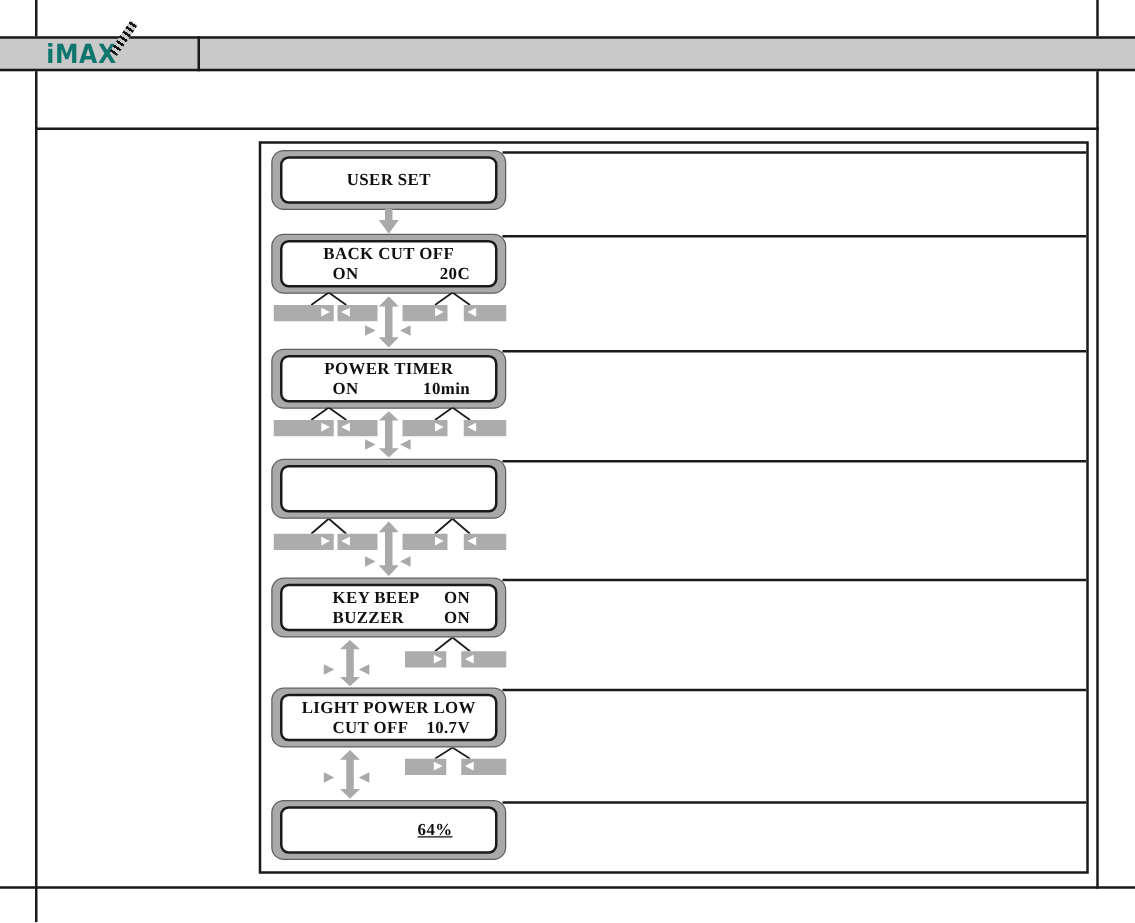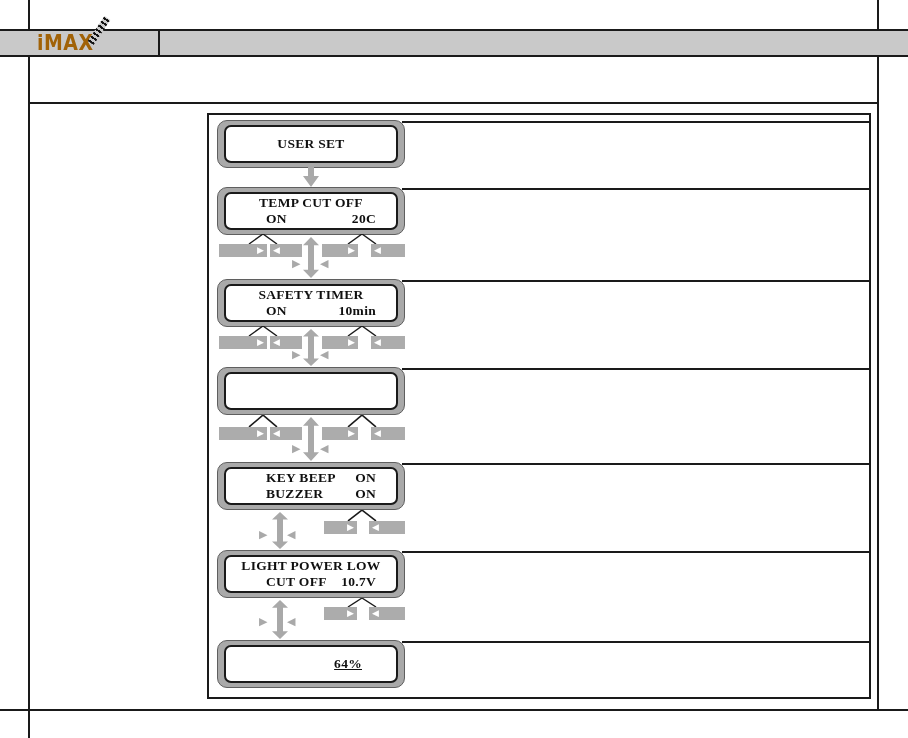--- a/index.html
+++ b/index.html
@@ -17,21 +17,21 @@
 
   
   .header {
     position:absolute; left:0; top:29px; width:908px; height:24px;
     background:#c9c9c9; border-top:2px solid #1a1a1a; border-bottom:2px solid #1a1a1a;
   }
   .logo-divider { position:absolute; left:158px; top:29px; width:2px; height:28px; background:#1a1a1a; }
   .logo {
     position:absolute; left:37px; top:30px; height:26px; display:flex; align-items:center;
     font-family:"DejaVu Sans", sans-serif; font-weight:900; font-size:21px;
-    letter-spacing:0.5px; color:#a16207; font-stretch:condensed;
+    letter-spacing:0.5px; color:#0f766e; font-stretch:condensed;
   }
   .logo .slash {
     position:absolute; left:47px; top:-3px; width:30px; height:7px;
     background:repeating-linear-gradient(90deg,#141414 0 2px,#c9c9c9 2px 4.5px);
     transform:rotate(-56deg); transform-origin:center;
   }
 
   
   .content-box {
     position:absolute; left:207px; top:113px; width:664px; height:586px;
@@ -107,21 +107,21 @@
       <div class="lcd-line"><span>USER SET</span></div>
     </div>
   </div>
 
   <svg class="arrow-svg" style="left:302px;top:167px" width="18" height="20" viewBox="0 0 18 20" preserveAspectRatio="none">
     <polygon class="arrow-fill" points="6,0 12,0 12,9 17,9 9,20 1,9 6,9"></polygon>
   </svg>
 
   <div class="lcd" style="top:187px">
     <div class="lcd-inner">
-      <div class="lcd-line"><span>TEMP CUT OFF</span></div>
+      <div class="lcd-line"><span>BACK CUT OFF</span></div>
       <div class="lcd-line split">
         <span>ON</span>
         <span>20C</span>
       </div>
     </div>
   </div>
 
   <svg class="v-svg" style="left:246px;top:234px" width="34" height="10" viewBox="0 0 34 10" preserveAspectRatio="none">
     <line x1="17" y1="0" x2="3" y2="10"></line>
       <line x1="17" y1="0" x2="31" y2="10"></line>
@@ -144,21 +144,21 @@
     </div>
 
   <svg class="arrow-svg" style="left:302px;top:237px" width="18" height="41" viewBox="0 0 18 40" preserveAspectRatio="none">
     <polygon class="arrow-fill" points="9,0 17,8 12,8 12,32 17,32 9,40 1,32 6,32 6,8 1,8"></polygon>
   </svg>
   <span class="flank" style="left:292px;top:258px">▶</span>
   <span class="flank" style="left:320px;top:258px">◀</span>
 
   <div class="lcd" style="top:279px">
     <div class="lcd-inner">
-      <div class="lcd-line"><span>SAFETY TIMER</span></div>
+      <div class="lcd-line"><span>POWER TIMER</span></div>
       <div class="lcd-line split">
         <span>ON</span>
         <span>10min</span>
       </div>
     </div>
   </div>
 
   <svg class="v-svg" style="left:246px;top:326px" width="34" height="10" viewBox="0 0 34 10" preserveAspectRatio="none">
     <line x1="17" y1="0" x2="3" y2="10"></line>
       <line x1="17" y1="0" x2="31" y2="10"></line>

